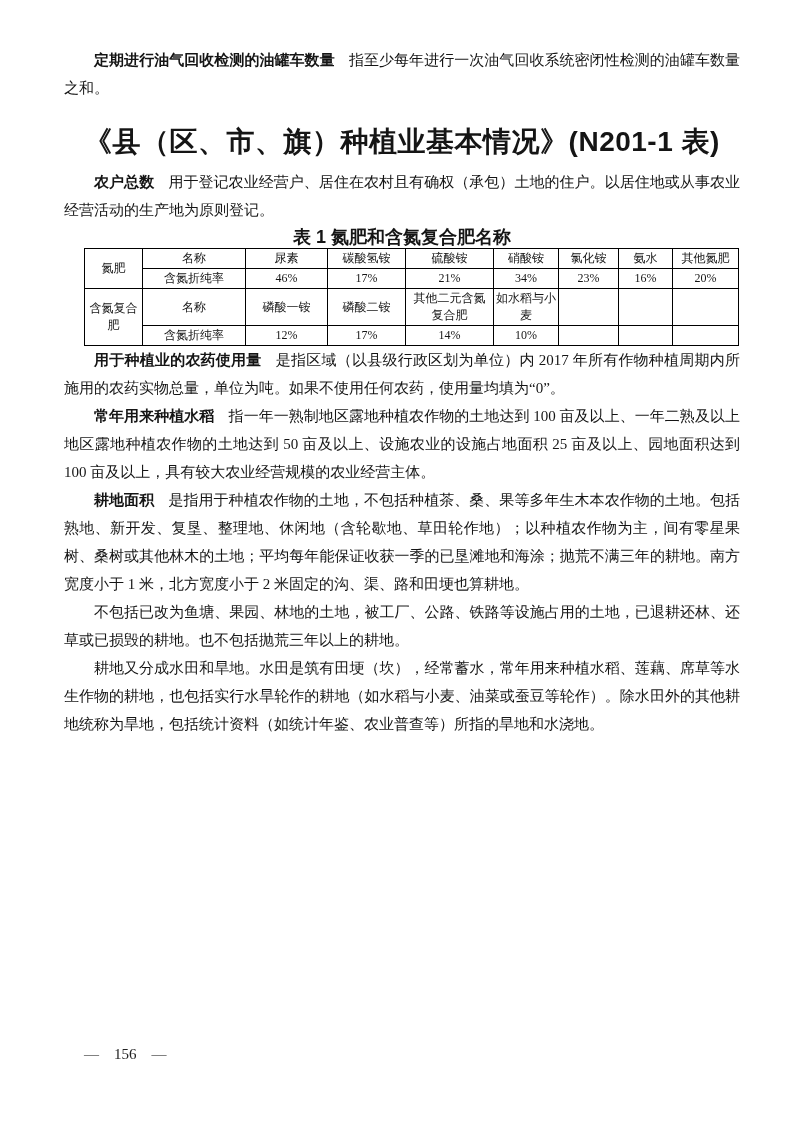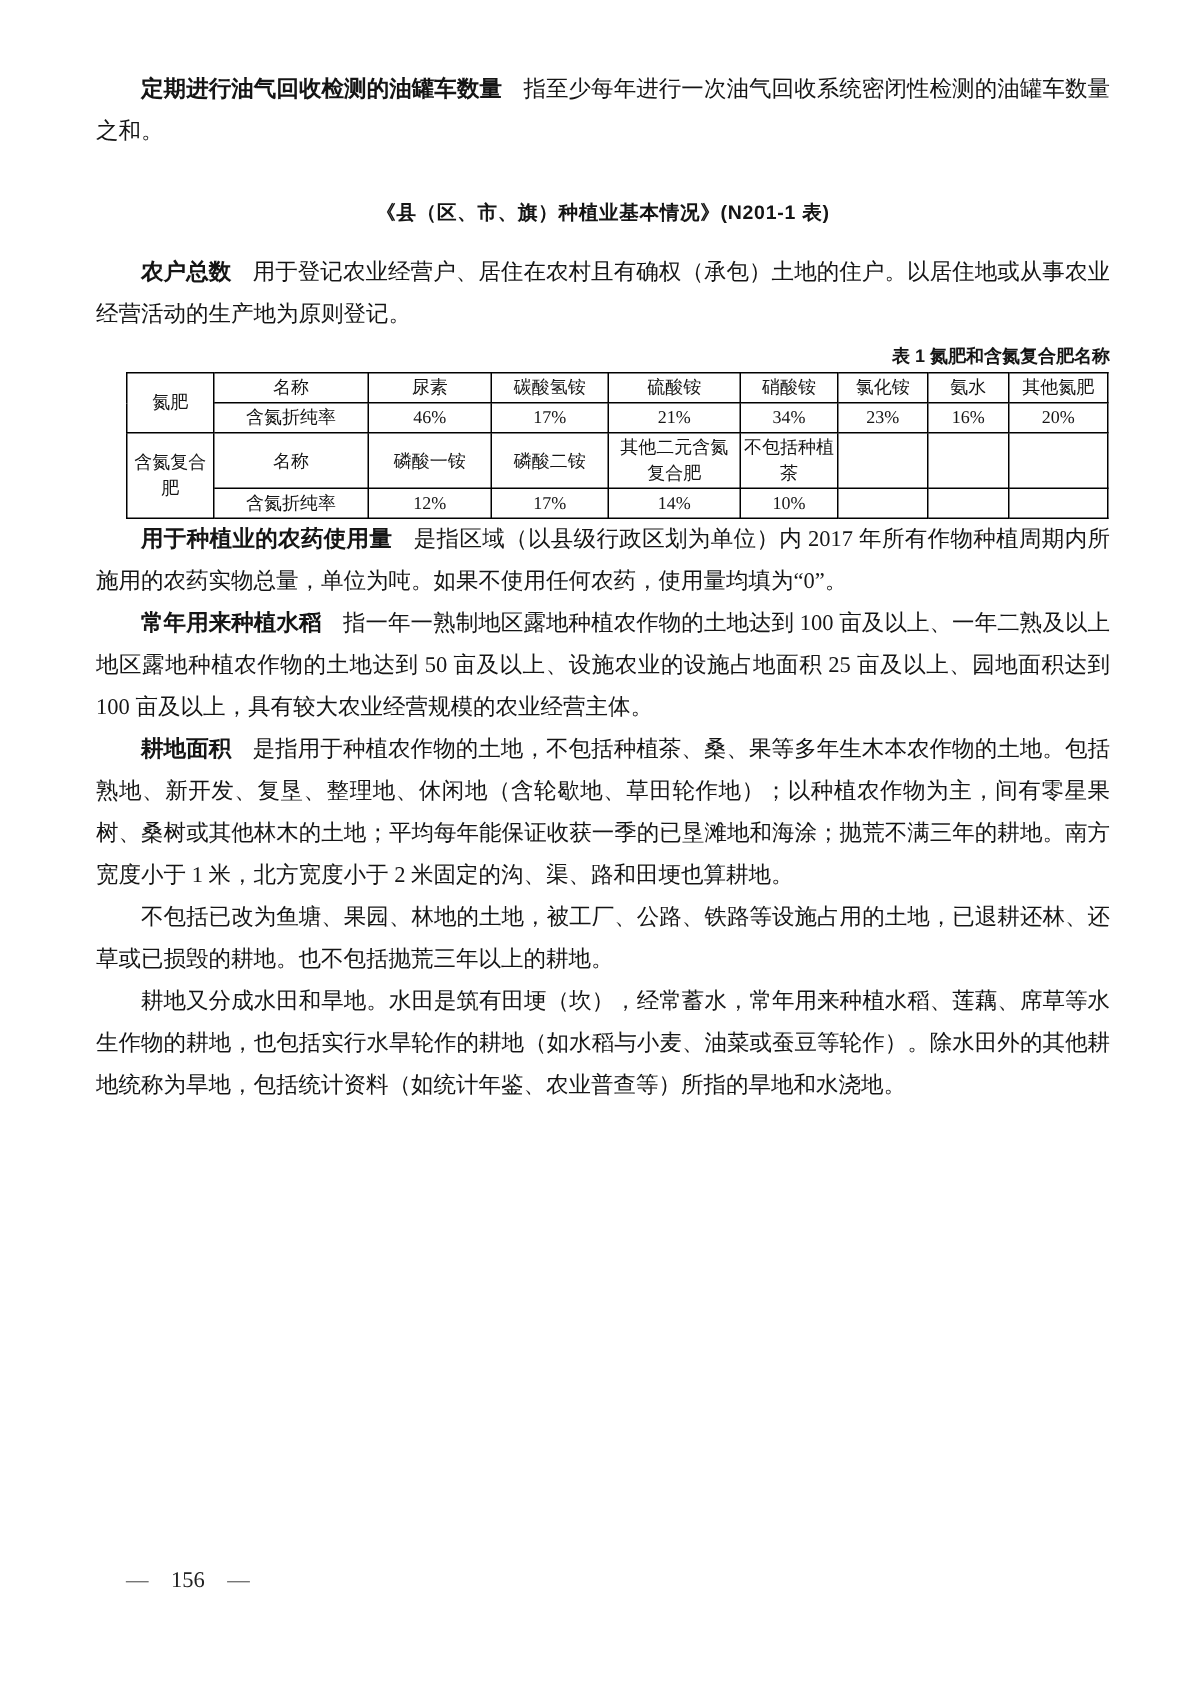--- a/index.html
+++ b/index.html
@@ -14,29 +14,29 @@
     overflow:hidden;
   }
   p.para { margin:0; text-align:justify; text-indent:2em; }
   .term {
     font-family:"Liberation Sans","DejaVu Sans",sans-serif;
     font-weight:bold;
     margin-right:0.95em;
   }
   h1.title {
     font-family:"Liberation Sans","DejaVu Sans",sans-serif;
-    font-size:13px; font-weight:bold;
+    font-size:28px; font-weight:bold;
     text-align:center; text-indent:0;
     margin:24px 0 10px 0; line-height:32px;
     letter-spacing:0.5px;
   }
   .caption {
     font-family:"Liberation Sans","DejaVu Sans",sans-serif;
-    font-weight:bold; font-size:12px;
-    text-align:right; line-height:22px;
+    font-weight:bold; font-size:18px;
+    text-align:center; line-height:22px;
     margin-top:2px;
   }
   table.fert {
     border-collapse:collapse;
     table-layout:fixed;
     width:654px;
     margin-left:20px;
     font-size:12px;
   }
   table.fert td {
@@ -102,21 +102,21 @@
       <td>23%</td>
       <td>16%</td>
       <td>20%</td>
     </tr>
     <tr>
       <td rowspan="2">含氮复合肥</td>
       <td>名称</td>
       <td>磷酸一铵</td>
       <td>磷酸二铵</td>
       <td>其他二元含氮复合肥</td>
-      <td>不包括种植茶</td>
+      <td>如水稻与小麦</td>
       <td></td>
       <td></td>
       <td></td>
     </tr>
     <tr>
       <td>含氮折纯率</td>
       <td>12%</td>
       <td>17%</td>
       <td>14%</td>
       <td>10%</td>

